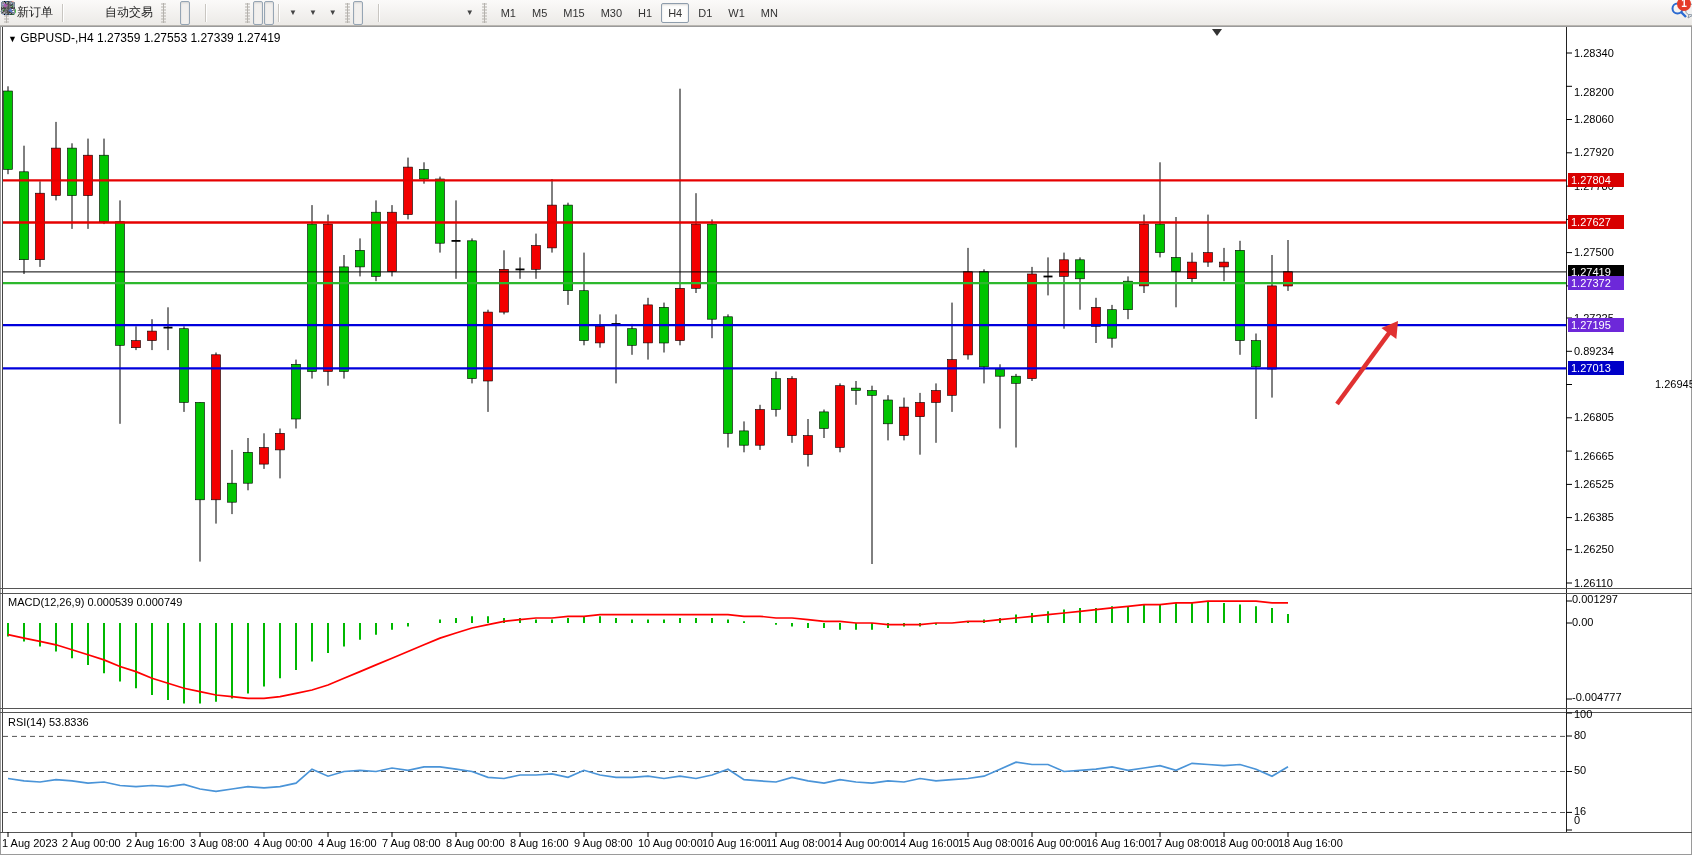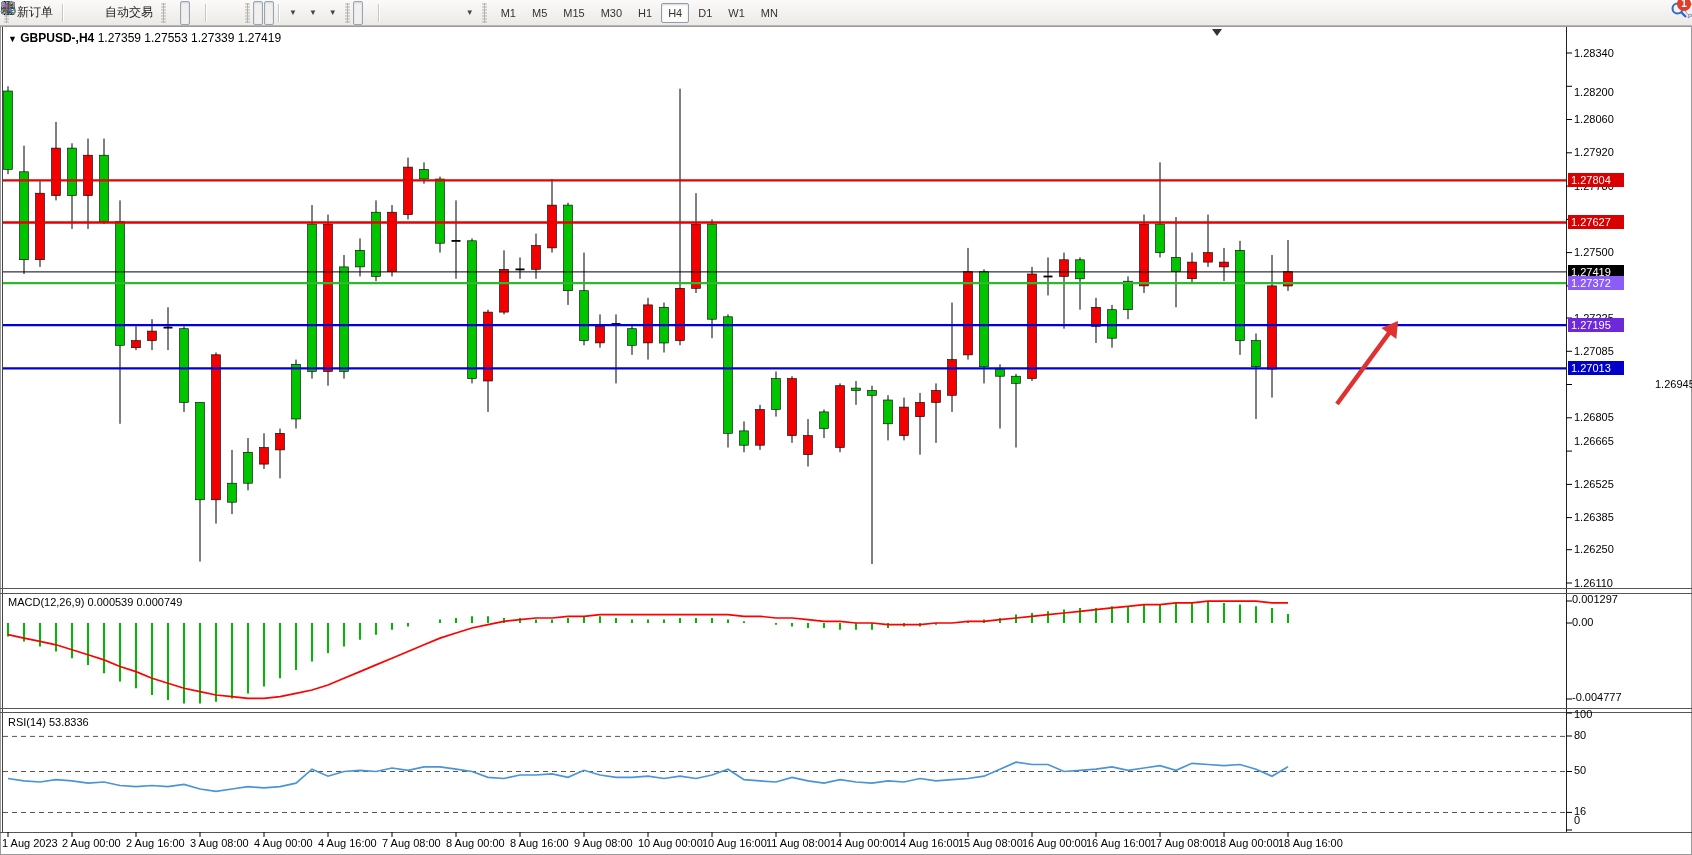--- a/index.html
+++ b/index.html
@@ -13,21 +13,21 @@
   .sep{width:1px;height:18px;background:#c9c6c1;margin:0 3px;box-shadow:1px 0 0 #fff;}
   .caret{font-size:8px;color:#444;margin-left:1px;}
   .tf{font-size:11px;color:#333;padding:3px 6px;border:1px solid transparent;border-radius:2px;text-align:center;}
   .tf.active{background:#fdfdfc;border:1px solid #8e9dac;box-shadow:inset 0 1px 2px rgba(0,0,0,.15);}
   #right-icons{position:absolute;right:8px;top:1px;display:flex;align-items:center;gap:14px;}
   .badge-red{position:absolute;right:-7px;top:-4px;width:14px;height:14px;border-radius:50%;background:#e53c28;color:#fff;
              font-size:10px;font-weight:bold;text-align:center;line-height:14px;}
   
   .abs{position:absolute;white-space:nowrap;}
   #chart-title{left:8px;top:31px;font-size:12px;color:#000;}
-  #chart-title b{font-weight:bold;}
+  #chart-title b{font-weight:normal;}
   .panel-label{font-size:11px;color:#000;}
   .tick-label{font-size:11px;color:#000;}
   .price-badge{left:1568px;width:50px;padding:1px 3px;font-size:11px;color:#fff;height:12px;line-height:12px;}
   svg{position:absolute;left:0;top:0;}
 </style>
 </head>
 <body>
 
 <div id="app">
 
@@ -577,24 +577,24 @@
   <div id="price-axis">
       <div class="abs tick-label" style="left: 1574px; top: 46.5px;">1.28340</div>
       <div class="abs tick-label" style="left: 1574px; top: 86px;">1.28200</div>
       <div class="abs tick-label" style="left: 1574px; top: 113.048px;">1.28060</div>
       <div class="abs tick-label" style="left: 1574px; top: 146.321px;">1.27920</div>
       <div class="abs tick-label" style="left: 1574px; top: 179.595px;">1.27780</div>
       <div class="abs tick-label" style="left: 1574px; top: 212.869px;">1.27640</div>
       <div class="abs tick-label" style="left: 1574px; top: 246.143px;">1.27500</div>
       <div class="abs tick-label" style="left: 1574px; top: 279.417px;">1.27360</div>
       <div class="abs tick-label" style="left: 1574px; top: 311.502px;">1.27225</div>
-      <div class="abs tick-label" style="left: 1574px; top: 344.776px;">1.27085</div>
+      <div class="abs tick-label" style="left: 1574px; top: 344.776px;">0.89234</div>
       <div class="abs tick-label" style="left: 1655px; top: 378.05px;">1.26945</div>
       <div class="abs tick-label" style="left: 1574px; top: 411.323px;">1.26805</div>
-      <div class="abs tick-label" style="left: 1574px; top: 435px; text-align: right;">1.26665</div>
+      <div class="abs tick-label" style="left: 1574px; top: 450px; text-align: right;">1.26665</div>
       <div class="abs tick-label" style="left: 1574px; top: 477.871px;">1.26525</div>
       <div class="abs tick-label" style="left: 1574px; top: 511.145px;">1.26385</div>
       <div class="abs tick-label" style="left: 1574px; top: 543.23px;">1.26250</div>
       <div class="abs tick-label" style="left: 1574px; top: 576.504px;">1.26110</div>
     </div>
   <div id="time-axis">
       <div class="abs tick-label" style="left: 2px; top: 837px;">1 Aug 2023</div>
       <div class="abs tick-label" style="left: 62px; top: 837px;">2 Aug 00:00</div>
       <div class="abs tick-label" style="left: 126px; top: 837px;">2 Aug 16:00</div>
       <div class="abs tick-label" style="left: 190px; top: 837px;">3 Aug 08:00</div>
@@ -613,21 +613,21 @@
       <div class="abs tick-label" style="left: 1022px; top: 837px;">16 Aug 00:00</div>
       <div class="abs tick-label" style="left: 1086px; top: 837px;">16 Aug 16:00</div>
       <div class="abs tick-label" style="left: 1150px; top: 837px;">17 Aug 08:00</div>
       <div class="abs tick-label" style="left: 1214px; top: 837px;">18 Aug 00:00</div>
       <div class="abs tick-label" style="left: 1278px; top: 837px;">18 Aug 16:00</div>
     </div>
   <div id="badges">
       <div class="abs price-badge" style="top: 173.391px; background: rgb(216, 0, 0);">1.27804</div>
       <div class="abs price-badge" style="top: 215.459px; background: rgb(216, 0, 0);">1.27627</div>
       <div class="abs price-badge" style="top: 264.894px; background: rgb(0, 0, 0);">1.27419</div>
-      <div class="abs price-badge" style="top: 276.065px; background: #8b5cf6;">1.27372</div>
+      <div class="abs price-badge" style="top: 276.065px; background: #6d28d9;">1.27372</div>
       <div class="abs price-badge" style="top: 318.132px; background: #6d28d9;">1.27195</div>
       <div class="abs price-badge" style="top: 361.388px; background: rgb(0, 0, 200);">1.27013</div>
     </div>
   <div id="sub-axes">
       <div class="abs tick-label" style="left: 1572px; top: 593px;">0.001297</div>
       <div class="abs tick-label" style="left: 1572px; top: 616px;">0.00</div>
       <div class="abs tick-label" style="left: 1572px; top: 691px;">-0.004777</div>
       <div class="abs tick-label" style="left: 1574px; top: 708px;">100</div>
       <div class="abs tick-label" style="left: 1574px; top: 729px;">80</div>
       <div class="abs tick-label" style="left: 1574px; top: 764px;">50</div>

